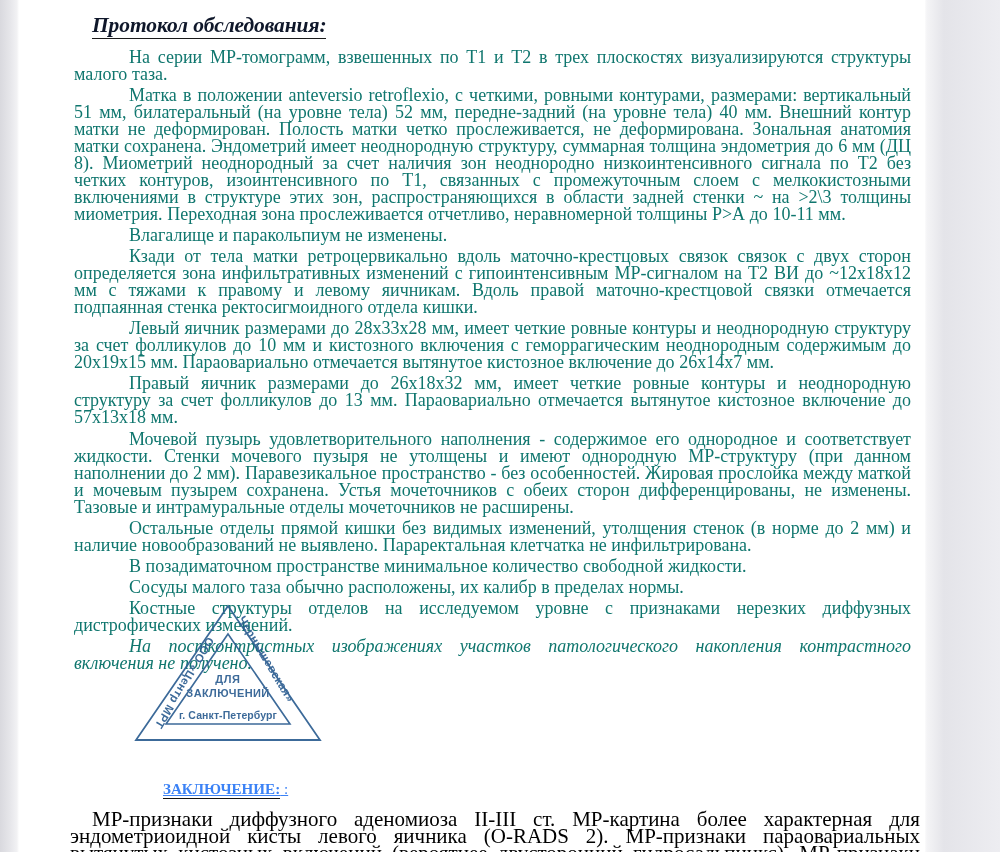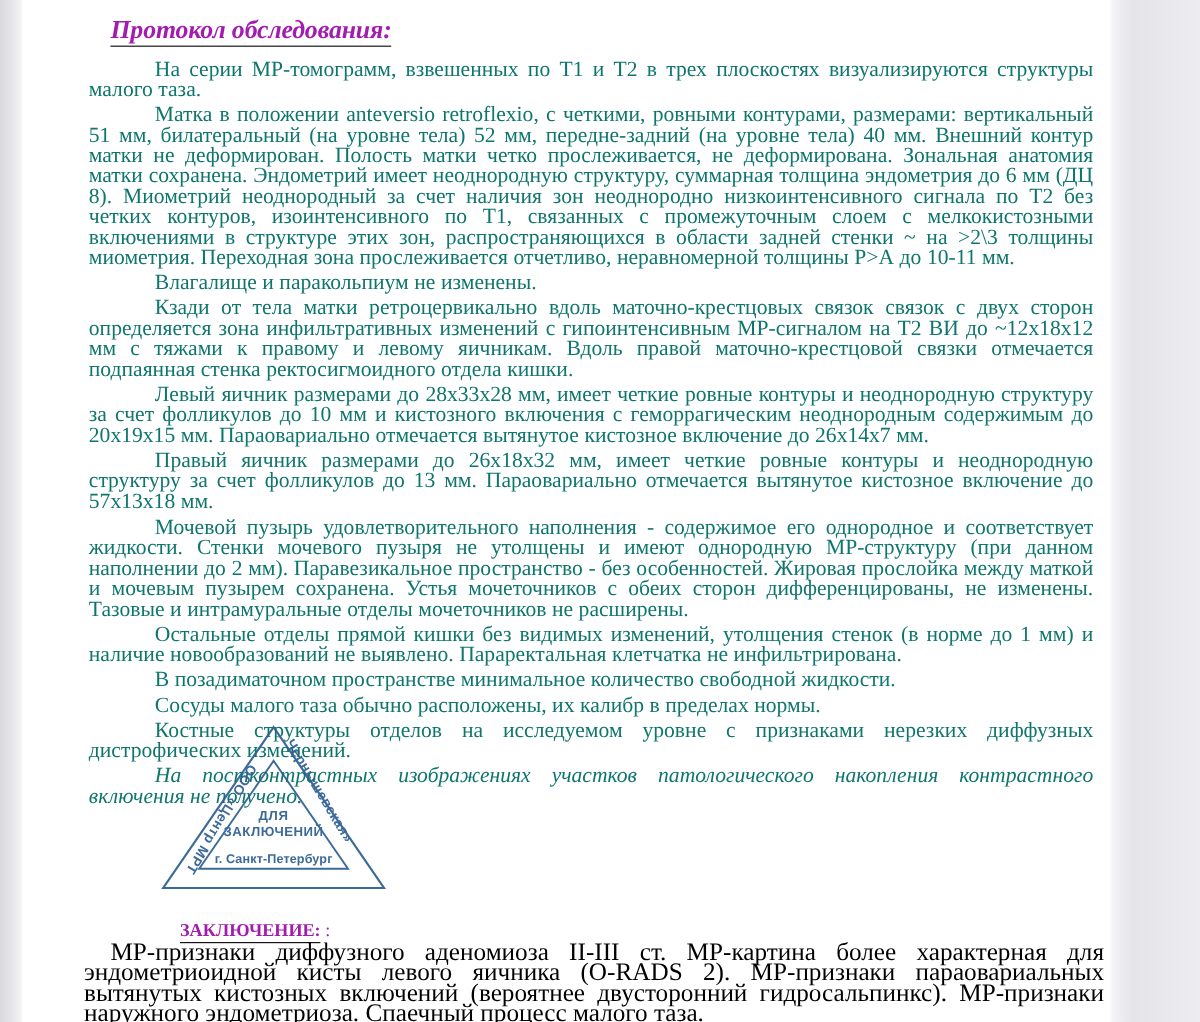--- a/index.html
+++ b/index.html
@@ -42,21 +42,21 @@
   
   .doc-title {
     margin: 0;
     padding: 12px 0 0 0;
     text-align: left;
     text-indent: 73px;
     font-size: 21.5px;
     font-weight: bold;
     font-style: italic;
     line-height: 1.28;
-    color: #a21caf;
+    color: #0f172a;
     letter-spacing: -0.1px;
   }
   .doc-title span {
     border-bottom: 1.6px solid #1a1a1a;
     padding-bottom: 1px;
   }
 
   
   .body-block {
     padding: 0 5px 0 51px;
@@ -103,26 +103,27 @@
   }
 
   
   .conclusion-block {
     position: absolute;
     left: 51px;
     top: 768px;
     width: 850px;
   }
   .concl-head {
-    margin: 0;
+    margin: 13px;
     padding: 0;
     font-size: 15.1px;
     line-height: 17.05px;
     text-indent: 80px;
-    color: #a21caf;
+    color: #3b82f6;
+    text-decoration: underline;
   }
   .concl-head .lbl {
     font-weight: bold;
     border-bottom: 1.4px solid #141414;
     padding-bottom: 0.5px;
   }
   .concl-head .colon {
     font-weight: normal;
   }
   p.concl-body {
@@ -145,21 +146,21 @@
       <h1 class="doc-title"><span>Протокол обследования:</span></h1>
 
       <div class="body-block">
         <p class="para first">На серии МР-томограмм, взвешенных по Т1 и Т2 в трех плоскостях визуализируются структуры малого таза.</p>
         <p class="para">Матка в положении anteversio retroflexio, с четкими, ровными контурами, размерами: вертикальный 51 мм, билатеральный (на уровне тела) 52 мм, передне-задний (на уровне тела) 40 мм.  Внешний контур матки не деформирован. Полость матки четко прослеживается, не деформирована. Зональная анатомия матки сохранена. Эндометрий имеет неоднородную структуру, суммарная толщина эндометрия до 6 мм (ДЦ 8). Миометрий неоднородный за счет наличия зон неоднородно низкоинтенсивного сигнала по Т2 без четких контуров, изоинтенсивного по Т1, связанных с промежуточным слоем с мелкокистозными включениями в структуре этих зон, распространяющихся в области задней стенки ~ на &gt;2\3 толщины миометрия.  Переходная зона прослеживается отчетливо, неравномерной толщины Р&gt;А до 10-11 мм.</p>
         <p class="para">Влагалище и паракольпиум не изменены.</p>
         <p class="para">Кзади от тела матки ретроцервикально вдоль маточно-крестцовых связок связок с двух сторон определяется зона инфильтративных изменений с гипоинтенсивным МР-сигналом на Т2 ВИ до ~12x18x12 мм с тяжами к правому и левому яичникам. Вдоль правой маточно-крестцовой связки отмечается подпаянная стенка ректосигмоидного отдела кишки.</p>
         <p class="para">Левый яичник размерами до 28x33x28 мм, имеет четкие ровные контуры и неоднородную структуру за счет фолликулов до 10 мм и кистозного включения с геморрагическим неоднородным содержимым до 20x19x15 мм. Параовариально отмечается вытянутое кистозное включение до 26x14x7 мм.</p>
         <p class="para">Правый яичник размерами до 26x18x32 мм, имеет четкие ровные контуры и неоднородную структуру за счет фолликулов до 13 мм. Параовариально отмечается вытянутое кистозное включение до 57x13x18 мм.</p>
         <p class="para">Мочевой пузырь удовлетворительного наполнения - содержимое его однородное и соответствует жидкости. Стенки мочевого пузыря не утолщены и имеют однородную МР-структуру (при данном наполнении до 2 мм).  Паравезикальное пространство - без особенностей. Жировая прослойка между маткой и мочевым пузырем сохранена. Устья мочеточников с обеих сторон дифференцированы, не изменены. Тазовые и интрамуральные отделы мочеточников не расширены.</p>
-        <p class="para">Остальные отделы прямой кишки без видимых изменений, утолщения стенок (в норме до 1 мм) и наличие новообразований не выявлено. Параректальная клетчатка не инфильтрирована.</p>
+        <p class="para">Остальные отделы прямой кишки без видимых изменений, утолщения стенок (в норме до 2 мм) и наличие новообразований не выявлено. Параректальная клетчатка не инфильтрирована.</p>
         <p class="para">В позадиматочном пространстве минимальное количество свободной жидкости.</p>
         <p class="para">Сосуды малого таза обычно расположены, их калибр в пределах нормы.</p>
         <p class="para">Костные структуры отделов на исследуемом уровне с признаками нерезких диффузных дистрофических изменений.</p>
         <p class="para italic">На постконтрастных изображениях участков патологического накопления контрастного включения не получено.</p>
       </div>
 
       <div class="stamp-wrap">
         <svg class="stamp-svg" viewBox="0 0 205 150" xmlns="http://www.w3.org/2000/svg">
           <defs>
             <path id="arcLeft" d="M 96 9 L 22 133" fill="none"></path>

